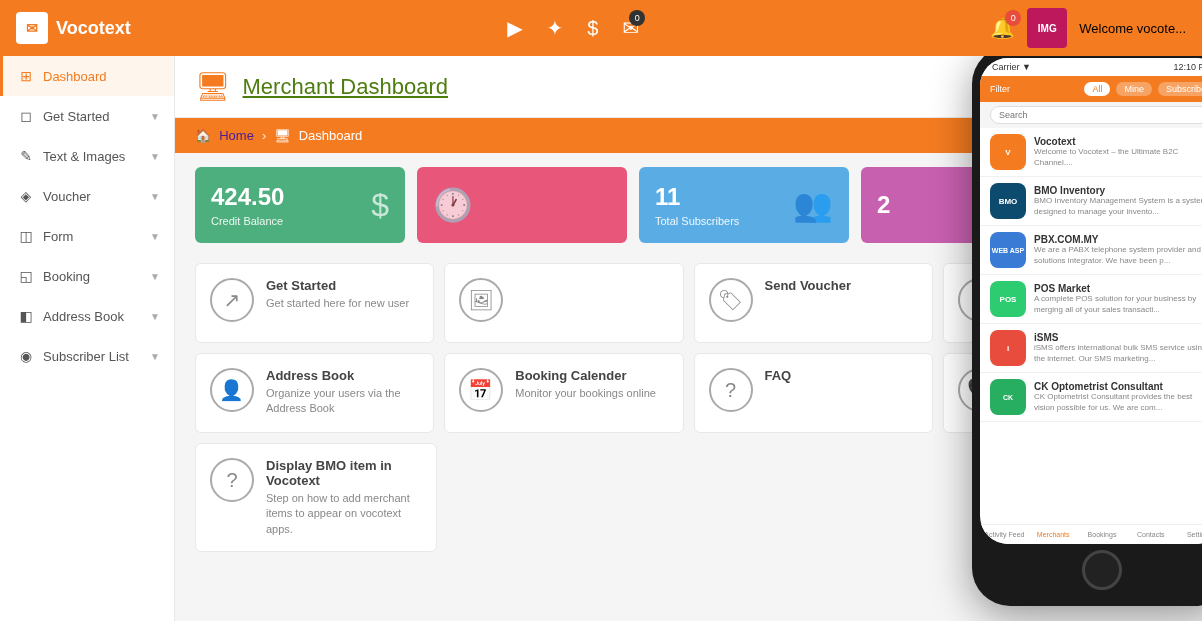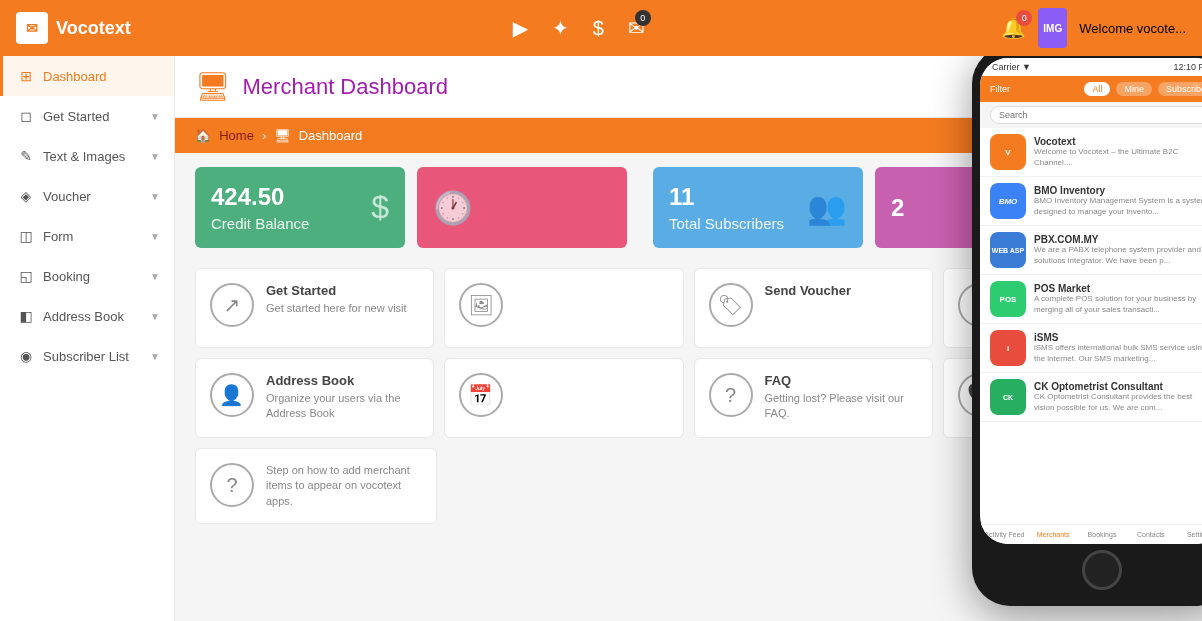--- a/index.html
+++ b/index.html
@@ -58,23 +58,23 @@
       border-radius: 50%;
       width: 16px; height: 16px;
       font-size: 9px;
       display: flex; align-items: center; justify-content: center;
     }
     .nav-notif {
       position: relative;
       cursor: pointer;
     }
     .nav-avatar {
-      background: #8b5cf6;
+      background: #be185d;
       border-radius: 4px;
-      width: 29px; height: 40px;
+      width: 40px; height: 40px;
       display: flex; align-items: center; justify-content: center;
       color: white; font-size: 10px; font-weight: bold;
     }
     .nav-welcome {
       color: #000000;
       font-size: 13px;
     }
 
     
     .layout {
@@ -137,23 +137,24 @@
     .page-title-area {
       display: flex;
       align-items: center;
       gap: 12px;
     }
     .page-title-icon {
       color: #F47B20;
       font-size: 28px;
     }
     .page-title {
-      color: #a21caf;
+      color: #4d7c0f;
       font-size: 22px;
       font-weight: 400;
+      text-decoration: underline;
     }
     .page-header-actions {
       display: flex;
       align-items: center;
       gap: 10px;
     }
     .grid-icon {
       color: #F47B20;
       font-size: 18px;
       cursor: pointer;
@@ -171,21 +172,21 @@
     
     .breadcrumb {
       background: #F47B20;
       padding: 10px 20px;
       display: flex;
       align-items: center;
       gap: 8px;
       color: white;
       font-size: 13px;
     }
-    .breadcrumb a { color: #7f1d1d; text-decoration: none; }
+    .breadcrumb a { color: #4c1d95; text-decoration: none; }
     .breadcrumb-sep { color: rgba(255,255,255,0.8); }
 
     
     .stats-row {
       display: flex;
       gap: 12px;
       padding: 14px 20px 10px;
     }
     .stat-card {
       flex: 1;
@@ -193,24 +194,24 @@
       padding: 16px;
       color: white;
       display: flex;
       align-items: center;
       justify-content: space-between;
       min-height: 75px;
       max-width: 210px;
     }
     .stat-card.green { background: #4CAF7D; }
     .stat-card.pink { background: #E8567A; }
-    .stat-card.blue { background: #5AACE4; margin-left: 14px; }
+    .stat-card.blue { background: #5AACE4; }
     .stat-card.magenta { background: #C860B0; }
     .stat-value { font-size: 24px; font-weight: bold; }
-    .stat-label { font-size: 15px; margin-top: 4px; opacity: 0.9; }
+    .stat-label { font-size: 11px; margin-top: 4px; opacity: 0.9; }
     .stat-icon { font-size: 32px; opacity: 0.7; }
 
     
     .dashboard-grid {
       display: grid;
       grid-template-columns: repeat(4, 1fr);
       gap: 10px;
       padding: 10px 20px;
     }
     .dash-card {
@@ -491,21 +492,21 @@
           <div class="stat-value">2</div>
         </div>
       </div>
     </div>
 
     <div class="dashboard-grid">
       <div class="dash-card">
         <div class="dash-card-icon">↗</div>
         <div class="dash-card-content">
           <h4>Get Started</h4>
-          <p>Get started here for new visit</p>
+          <p>Get started here for new user</p>
         </div>
       </div>
       <div class="dash-card">
         <div class="dash-card-icon">🖼</div>
       </div>
       <div class="dash-card">
         <div class="dash-card-icon">🏷</div>
         <div class="dash-card-content">
           <h4>Send Voucher</h4>
         </div>
@@ -519,40 +520,44 @@
       </div>
       <div class="dash-card">
         <div class="dash-card-icon">👤</div>
         <div class="dash-card-content">
           <h4>Address Book</h4>
           <p>Organize your users via the Address Book</p>
         </div>
       </div>
       <div class="dash-card">
         <div class="dash-card-icon">📅</div>
+        <div class="dash-card-content">
+          <h4>Booking Calender</h4>
+          <p>Monitor your bookings online</p>
+        </div>
       </div>
       <div class="dash-card">
         <div class="dash-card-icon">?</div>
         <div class="dash-card-content">
           <h4>FAQ</h4>
-          <p>Getting lost? Please visit our FAQ.</p>
         </div>
       </div>
       <div class="dash-card">
         <div class="dash-card-icon">📞</div>
         <div class="dash-card-content">
           <h4>Co...</h4>
           <p>Get info...</p>
         </div>
       </div>
     </div>
 
     <div class="bottom-card">
       <div class="dash-card-icon">?</div>
       <div class="dash-card-content">
+        <h4>Display BMO item in Vocotext</h4>
         <p>Step on how to add merchant items to appear on vocotext apps.</p>
       </div>
     </div>
 
     <div class="phone-overlay">
       <div class="phone-screen">
 
         <div class="phone-status-bar">
           <span>Carrier ▼</span>
           <span>12:10 PM</span>
@@ -573,21 +578,21 @@
 
         <div class="phone-list">
           <div class="phone-item">
             <div class="phone-item-logo" style="background:#F47B20;">V</div>
             <div class="phone-item-text">
               <h5>Vocotext</h5>
               <p>Welcome to Vocotext – the Ultimate B2C Channel....</p>
             </div>
           </div>
           <div class="phone-item">
-            <div class="phone-item-logo" style="background:#3b82f6;font-style:italic;">BMO</div>
+            <div class="phone-item-logo" style="background:#0c4a6e;">BMO</div>
             <div class="phone-item-text">
               <h5>BMO Inventory</h5>
               <p>BMO Inventory Management System is a system designed to manage your invento...</p>
             </div>
           </div>
           <div class="phone-item">
             <div class="phone-item-logo" style="background:#3a7bd5; font-size:7px;">WEB ASP</div>
             <div class="phone-item-text">
               <h5>PBX.COM.MY</h5>
               <p>We are a PABX telephone system provider and solutions integrator. We have been p...</p>

